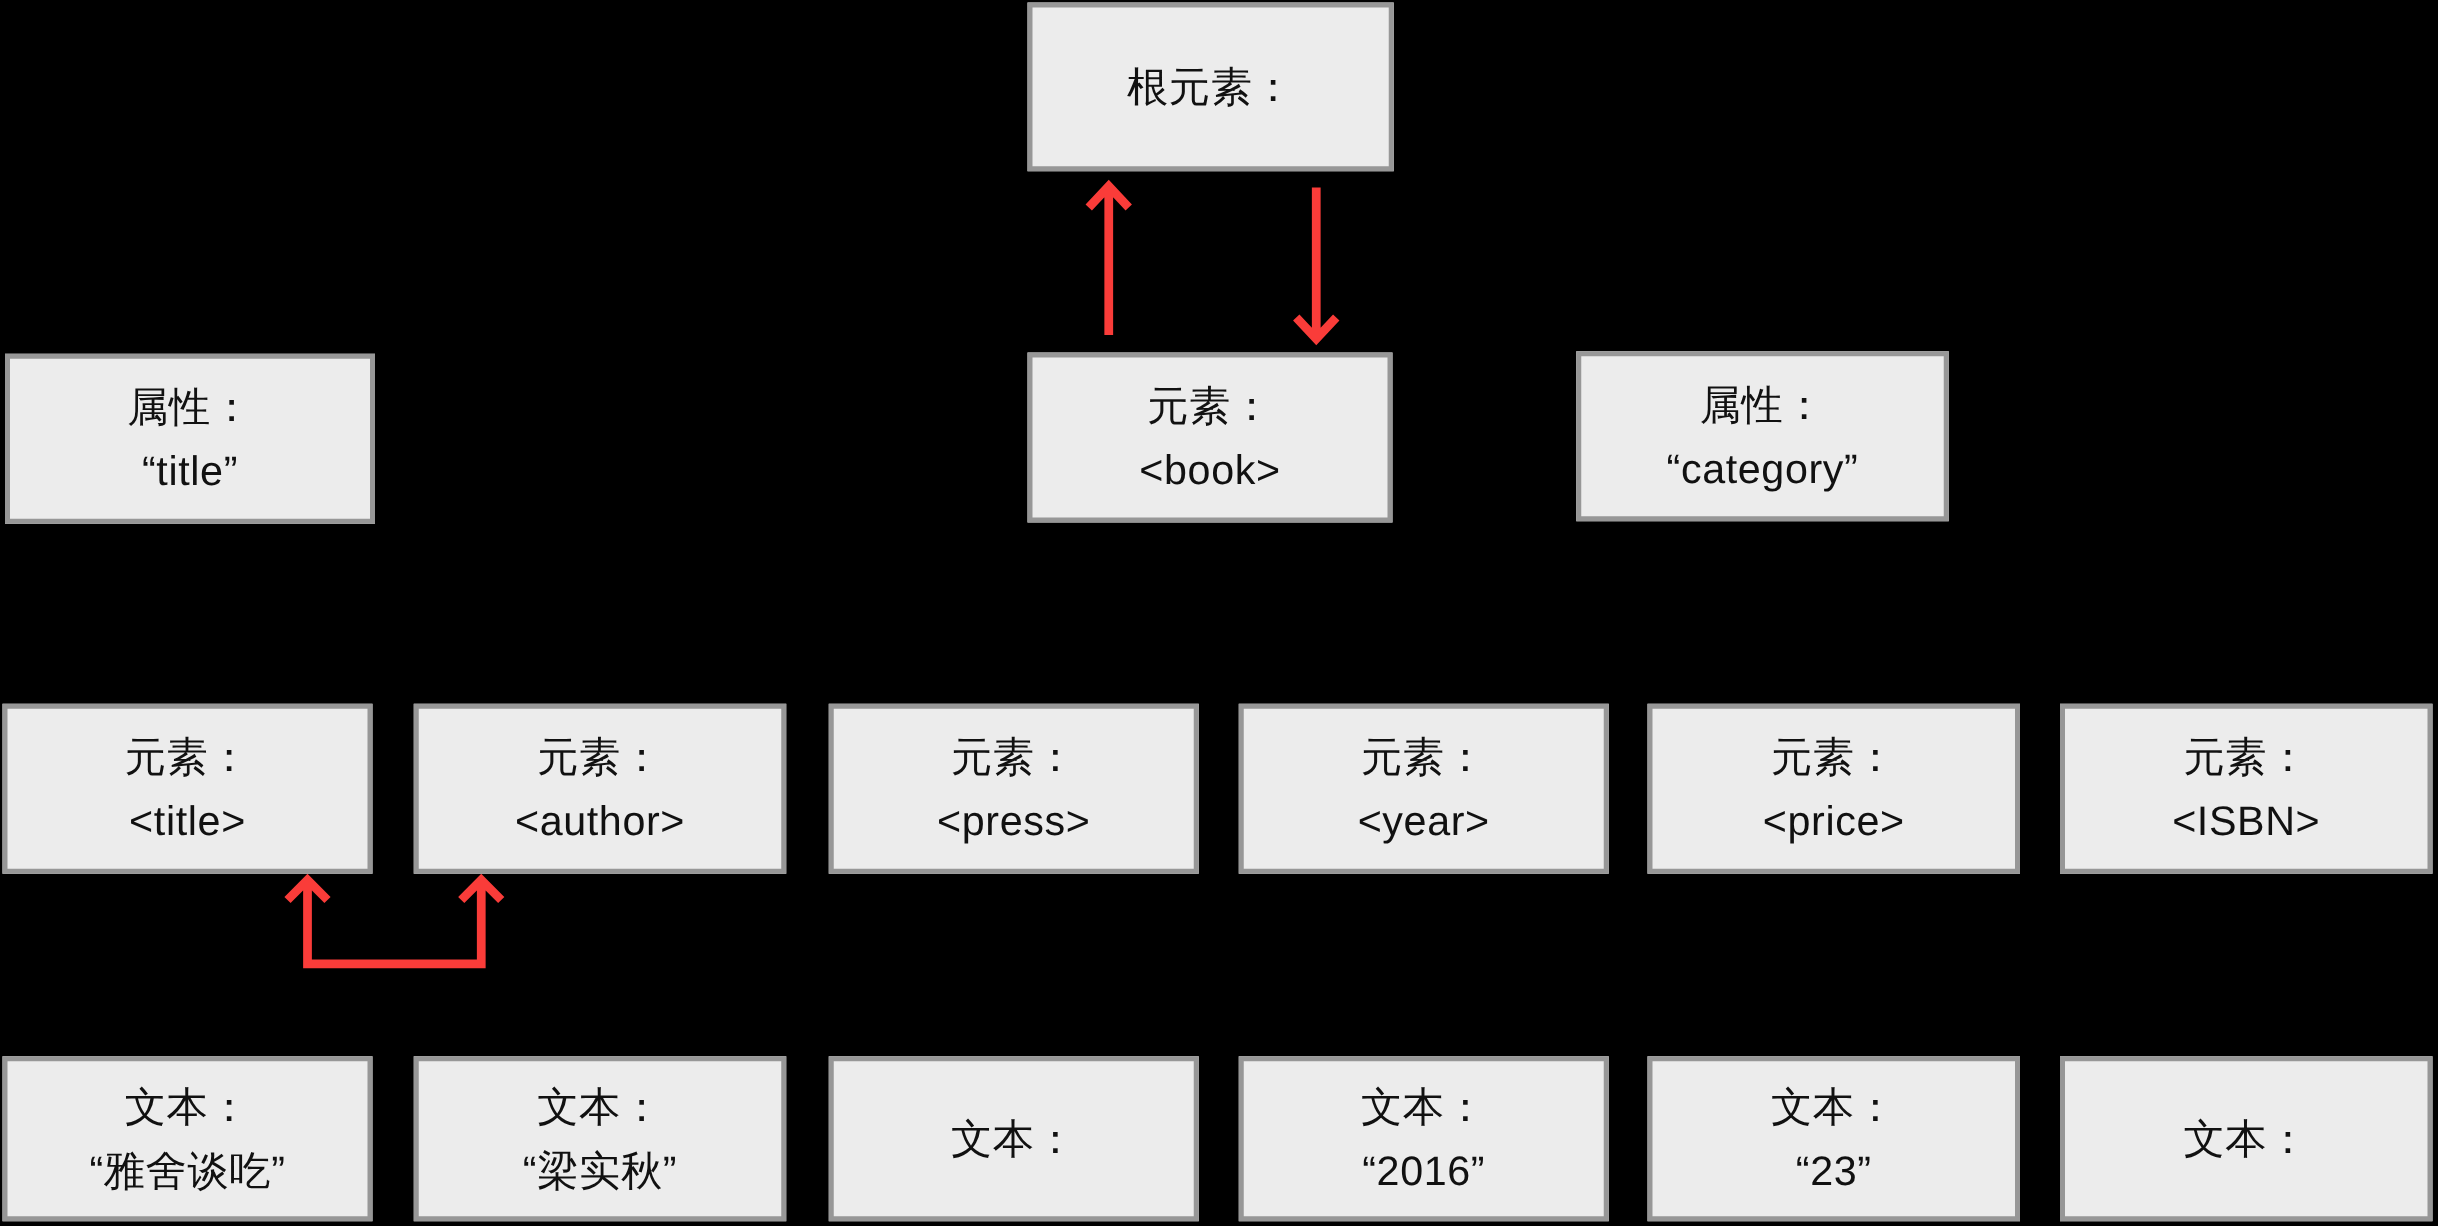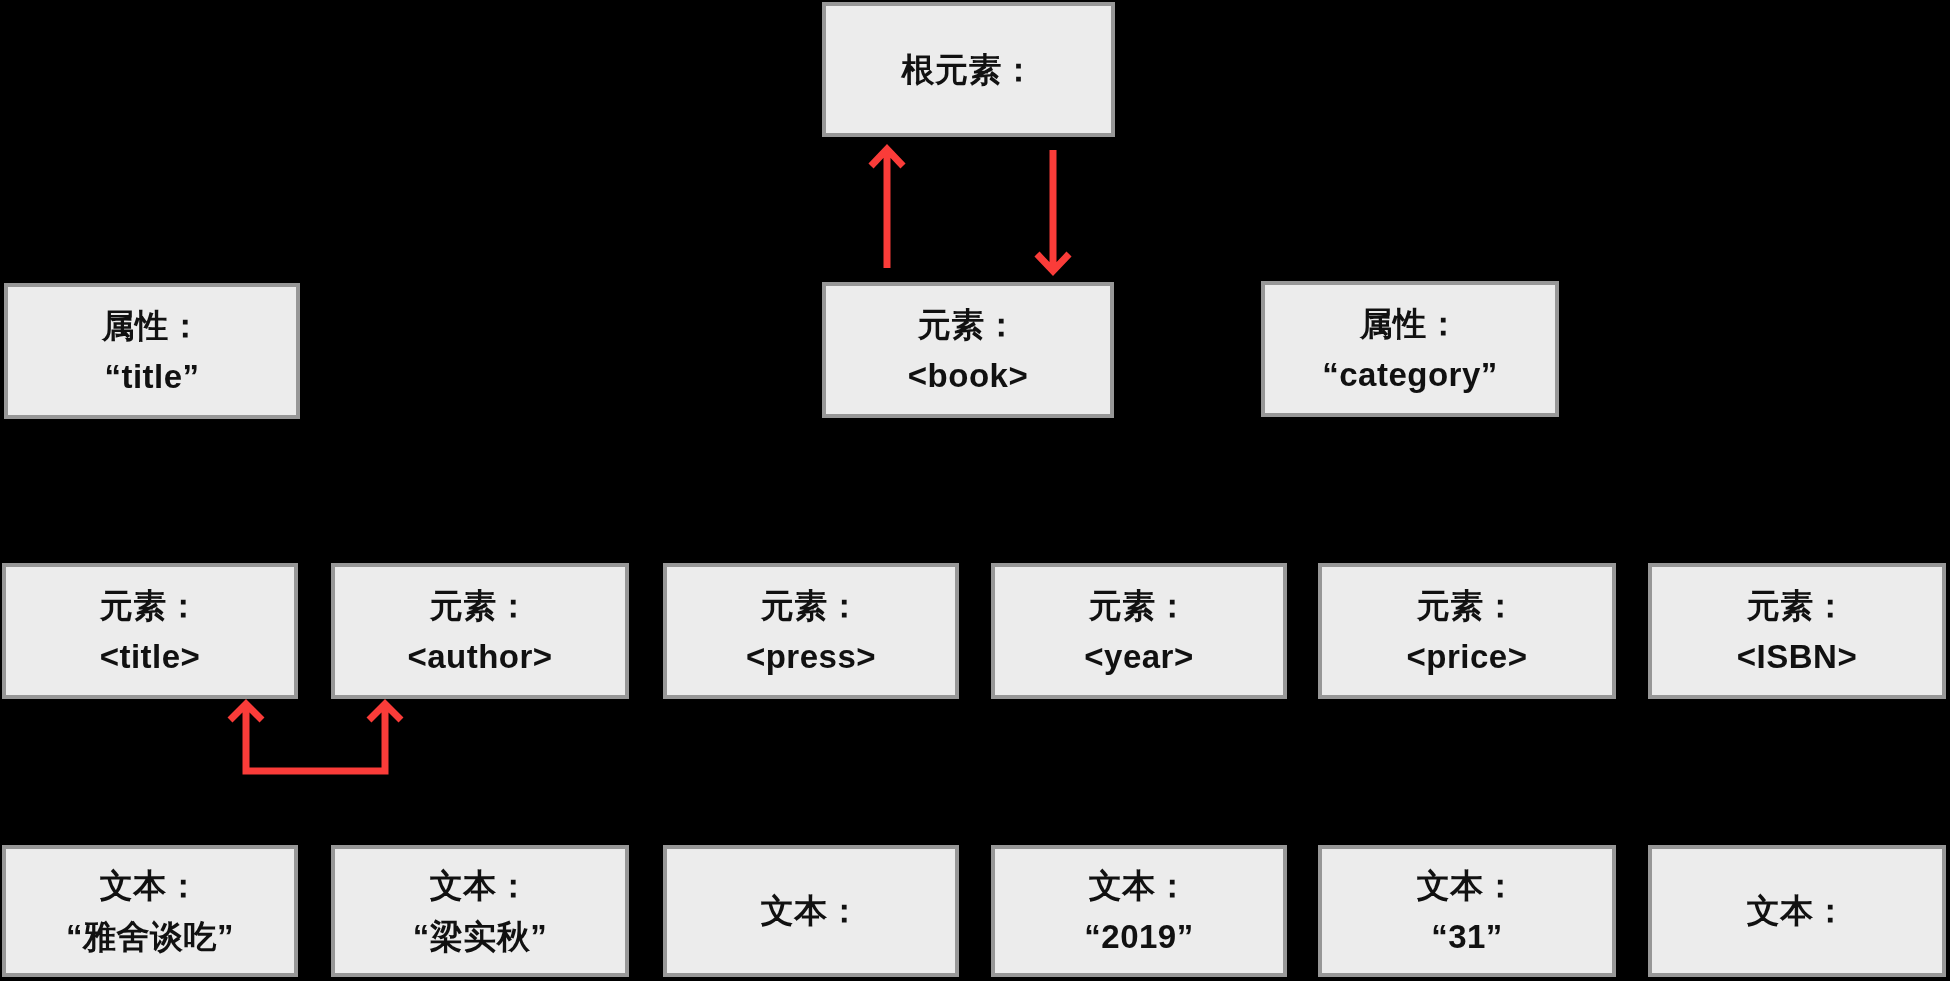--- a/index.html
+++ b/index.html
@@ -22,21 +22,20 @@
     box-sizing:border-box;
     background:var(--box-fill);
     border:4px solid var(--box-border);
     display:flex;
     flex-direction:column;
     justify-content:center;
     align-items:center;
     row-gap:7px;
     text-align:left;
     color:var(--text);
-    font-weight:bold;
   }
   .line{
     font-size:33px;
     line-height:1.32;
     white-space:nowrap;
     letter-spacing:0.5px;
   }
   .arrow-layer{
     position:absolute;
     left:0;top:0;
@@ -111,23 +110,23 @@
   </div>
   <div class="box" style="left:331px;top:845px;width:298px;height:132px">
     <div class="line">文本：</div>
     <div class="line">“梁实秋”</div>
   </div>
   <div class="box" style="left:663px;top:845px;width:296px;height:132px">
     <div class="line">文本：</div>
   </div>
   <div class="box" style="left:991px;top:845px;width:296px;height:132px">
     <div class="line">文本：</div>
-    <div class="line">“2019”</div>
+    <div class="line">“2016”</div>
   </div>
   <div class="box" style="left:1318px;top:845px;width:298px;height:132px">
     <div class="line">文本：</div>
-    <div class="line">“31”</div>
+    <div class="line">“23”</div>
   </div>
   <div class="box" style="left:1648px;top:845px;width:298px;height:132px">
     <div class="line">文本：</div>
   </div>
 
 </div>
 
 </body></html>

